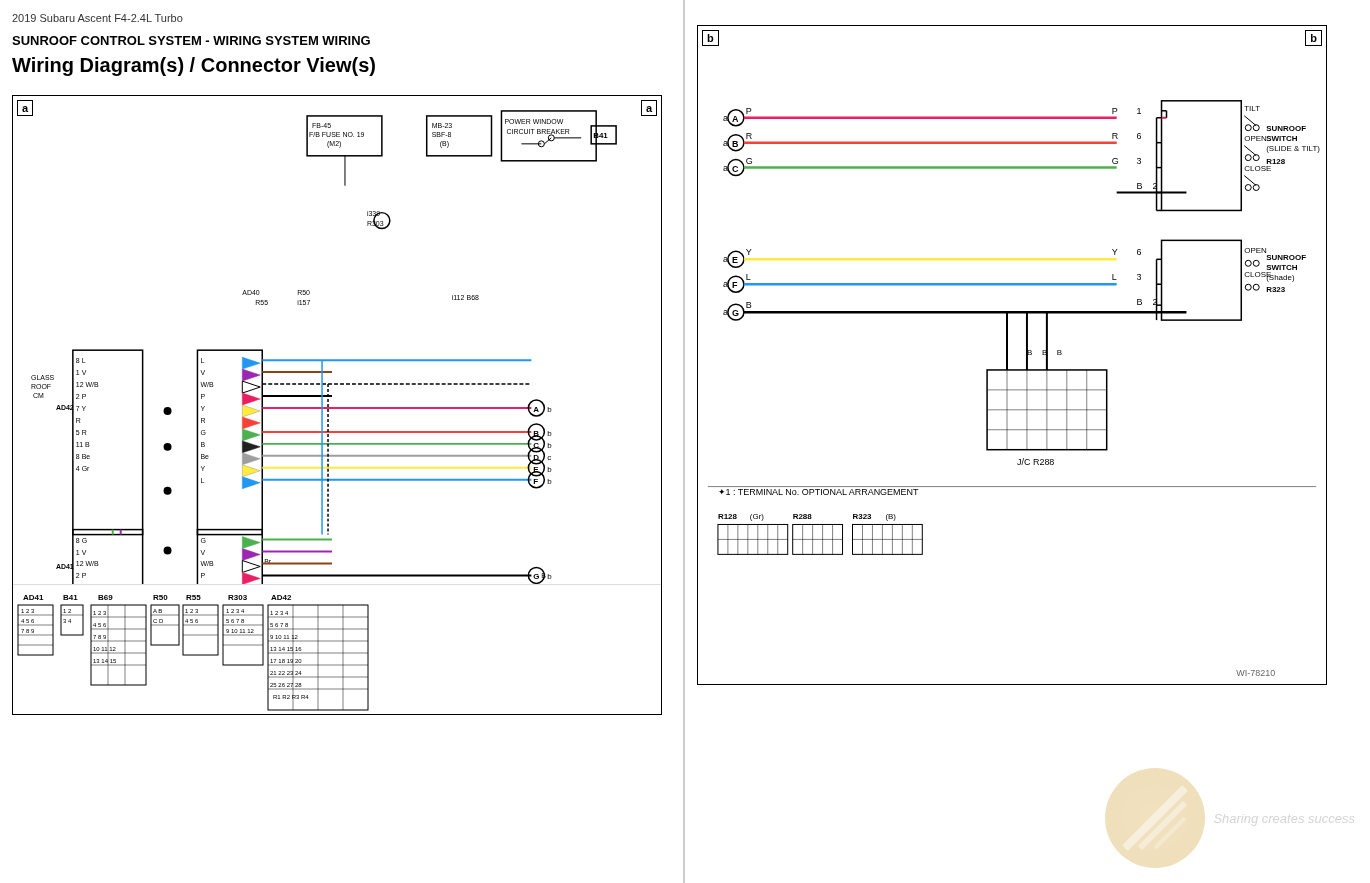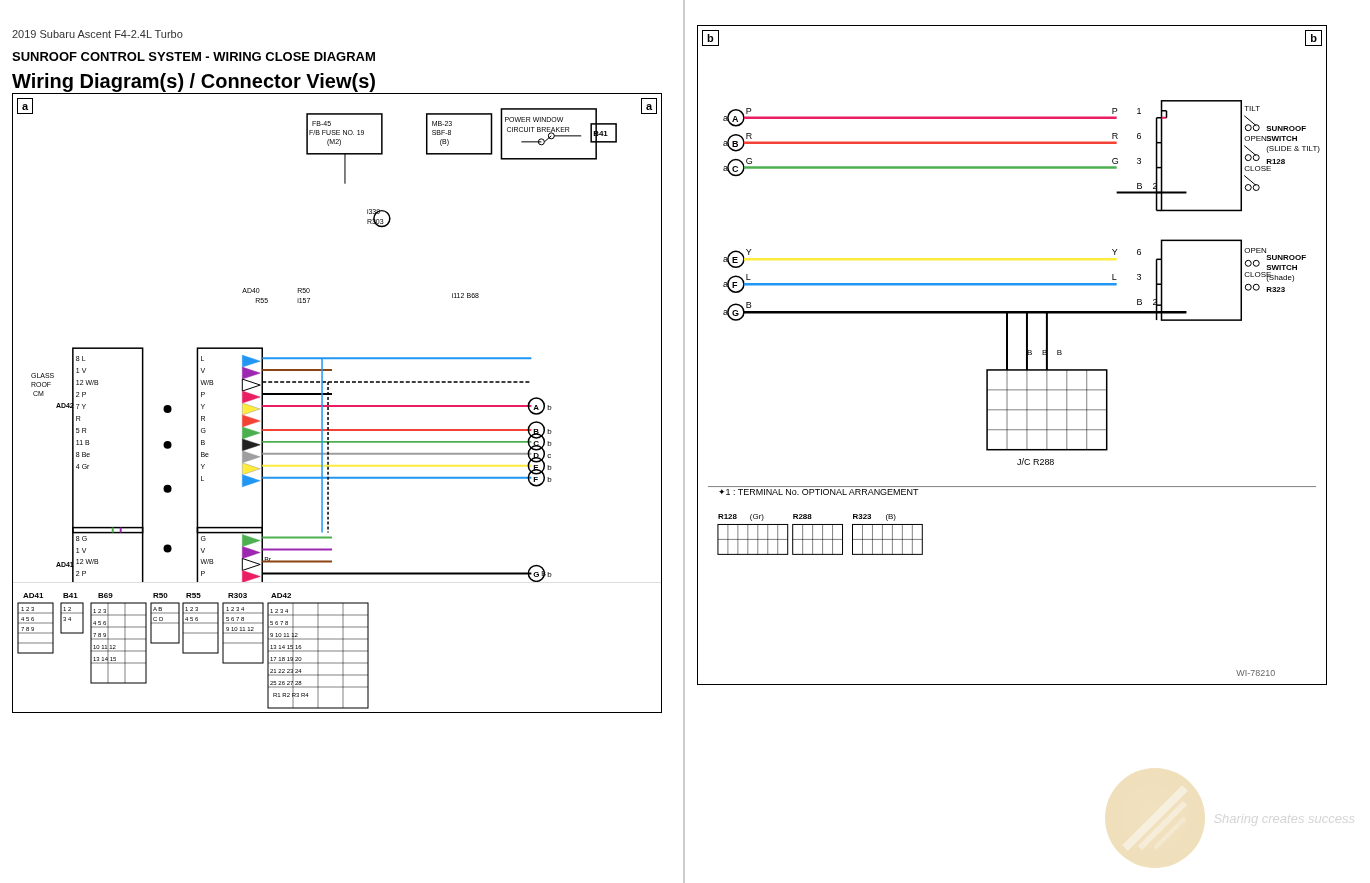--- a/index.html
+++ b/index.html
@@ -10,21 +10,21 @@
       font-family: Arial, sans-serif;
       font-size: 11px;
       overflow: hidden;
       display: flex;
     }
 
     .left-panel {
       width: 685px;
       height: 883px;
       border-right: 2px solid #ccc;
-      padding: 26px 12px;
+      padding: 10px 12px;
       overflow: hidden;
       position: relative;
     }
 
     .right-panel {
       width: 685px;
       height: 883px;
       padding: 10px 12px;
       position: relative;
       overflow: hidden;
@@ -40,21 +40,21 @@
     .diagram-title {
       font-size: 13px;
       font-weight: bold;
       margin-bottom: 6px;
       color: #000;
     }
 
     .section-title {
       font-size: 20px;
       font-weight: bold;
-      margin-bottom: 0;
+      margin-bottom: 18px;
       color: #000;
     }
 
     .diagram-container {
       border: 1px solid #000;
       width: 650px;
       height: 620px;
       position: relative;
       background: #fff;
       overflow: hidden;
@@ -88,21 +88,21 @@
       height: 100%;
     }
   </style>
 </head>
 <body>
 
 <div class="left-panel">
   <div class="header-title">
     <div>2019 Subaru Ascent F4-2.4L Turbo</div>
   </div>
-  <div class="diagram-title">SUNROOF CONTROL SYSTEM - WIRING CLOSE DIAGRAM</div>
+  <div class="diagram-title">SUNROOF CONTROL SYSTEM - WIRING SYSTEM WIRING</div>
   <div class="section-title">Wiring Diagram(s) / Connector View(s)</div>
 
   <div class="diagram-container">
     <div class="corner-label corner-tl">a</div>
     <div class="corner-label corner-tr">a</div>
 
     <svg class="left-diagram-svg" viewBox="0 0 650 620" xmlns="http://www.w3.org/2000/svg">
 
       <rect x="295" y="20" width="75" height="40" fill="none" stroke="#000" stroke-width="1.5"></rect>
       <text x="300" y="32" font-size="7" font-family="Arial">FB-45</text>

